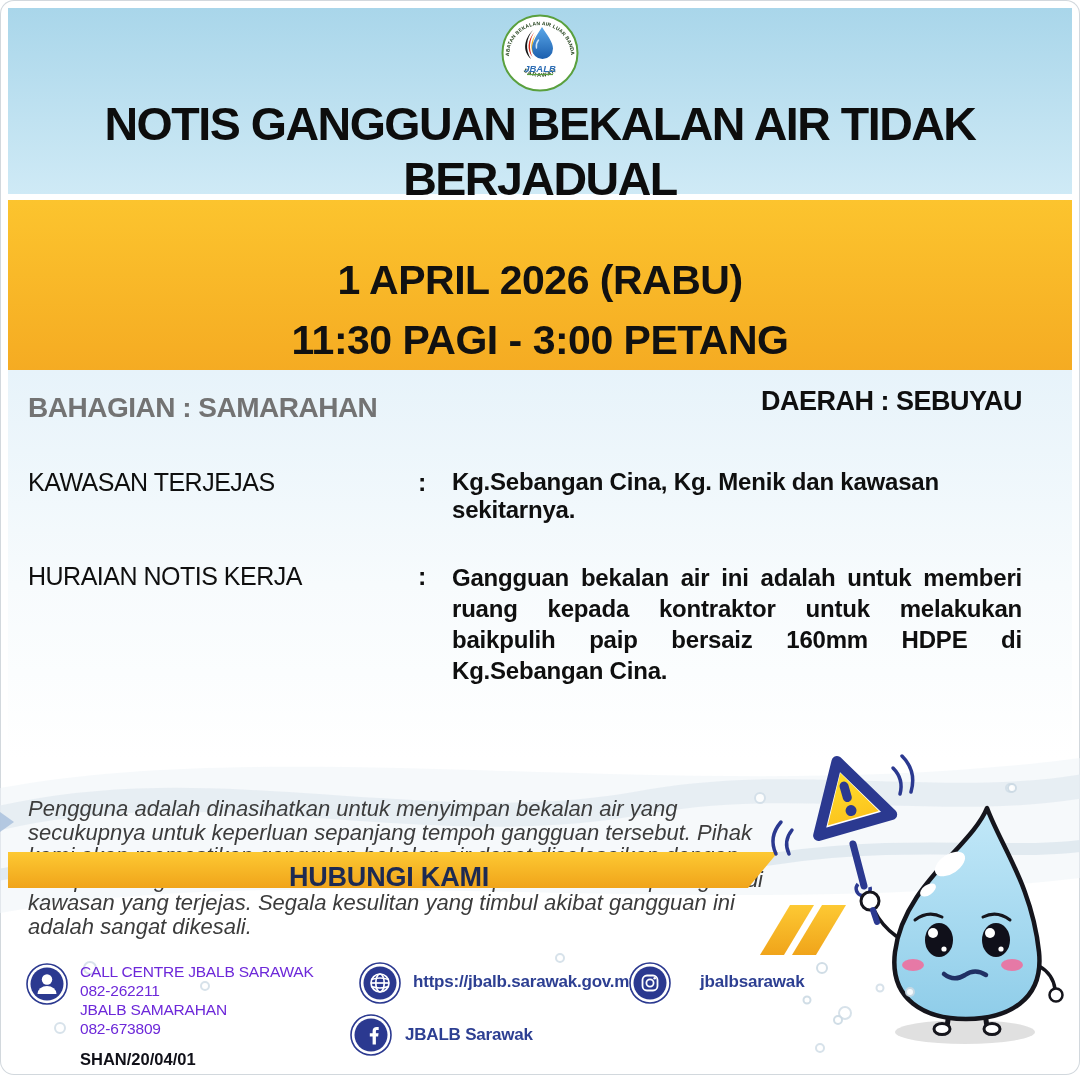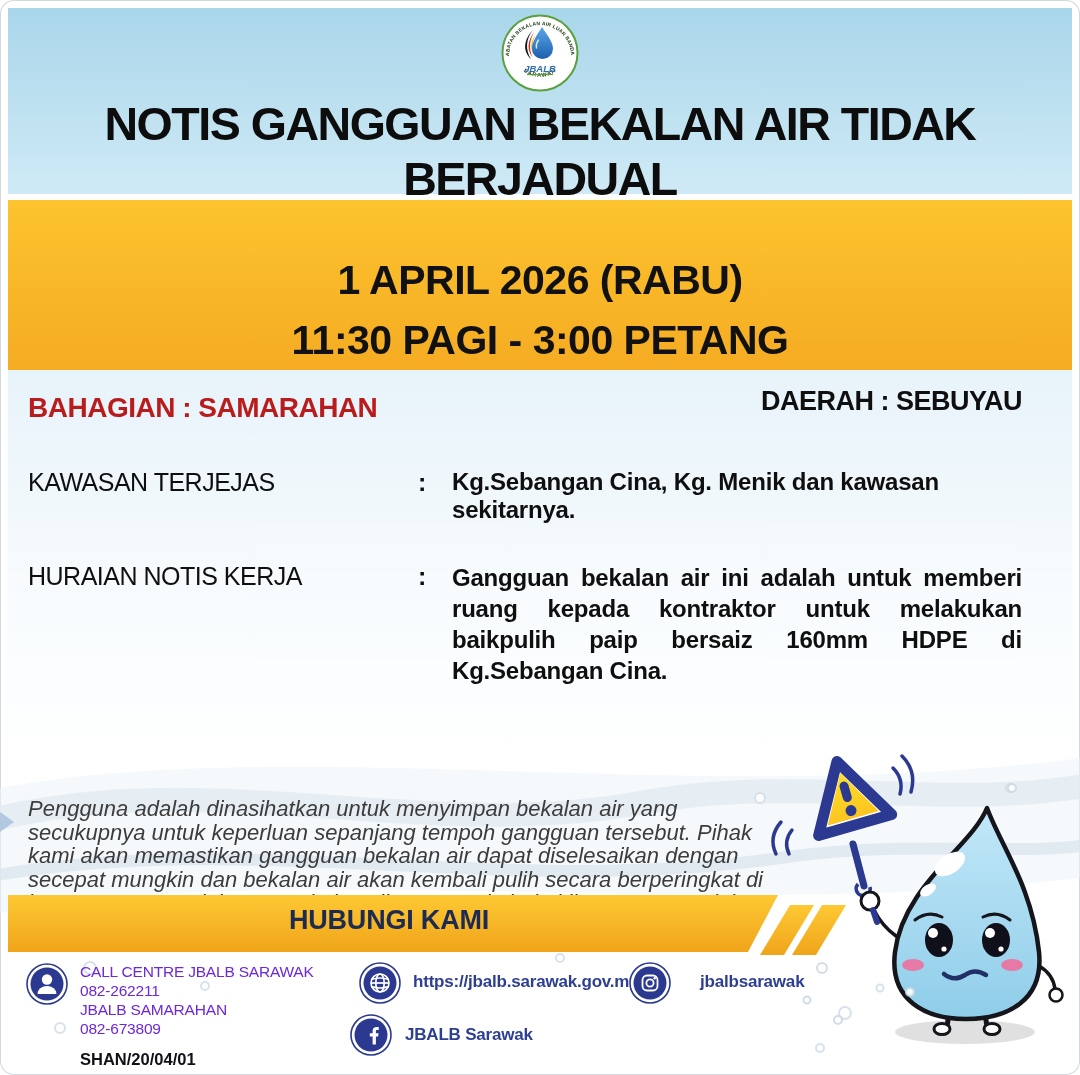--- a/index.html
+++ b/index.html
@@ -28,38 +28,38 @@
   .orange-banner .line { font-weight:700; font-size:41px; letter-spacing:-0.5px; color:#111; }
   
   .mid-bg {
     position:absolute; left:8px; right:8px; top:370px; height:390px;
     background:linear-gradient(180deg,#e7f3fa 0%, #f7fbfd 55%, #ffffff 100%);
   }
   .row-bahagian {
     position:absolute; left:28px; right:58px; top:386px;
     display:flex; justify-content:space-between; align-items:flex-start;
   }
-  .bahagian-text { font-weight:700; font-size:28px; letter-spacing:-0.5px; color:#b91c1c; margin-top:6px; }
+  .bahagian-text { font-weight:700; font-size:28px; letter-spacing:-0.5px; color:#737373; margin-top:6px; }
   .daerah-text  { font-weight:700; font-size:27px; letter-spacing:-0.5px; color:#0f0f0f; }
   .field-label { position:absolute; left:28px; font-weight:400; font-size:25px; letter-spacing:-0.5px; color:#0f0f0f; }
   .field-sep   { position:absolute; left:418px; font-weight:700; font-size:25px; color:#0f0f0f; }
   .field-value { position:absolute; left:452px; right:58px; font-weight:700; font-size:24px; letter-spacing:-0.2px; color:#0f0f0f; }
   .y-kawasan { top:468px; }
   .y-huraian { top:562px; }
   .justify { text-align:justify; line-height:31px; }
   
   .splash { position:absolute; left:0; top:728px; width:1080px; height:347px; z-index:0; }
   
   .advisory {
     position:absolute; left:28px; top:797px; width:750px; z-index:2;
     font-style:italic; font-size:22px; line-height:23.5px; color:#3c3c3c; font-weight:500;
   }
   
   .hubungi {
-    position:absolute; left:8px; top:895px; width:845px; height:57px; z-index:2;
+    position:absolute; left:8px; top:852px; width:845px; height:36px; z-index:2;
     background:linear-gradient(180deg,#fdc933 0%, #f0a41a 100%);
     -webkit-clip-path:polygon(0 0, 770px 0, 740px 100%, 0 100%);
     clip-path:polygon(0 0, 770px 0, 740px 100%, 0 100%);
   }
   .hubungi-label {
     position:absolute; left:0; width:762px; top:0; height:50px; line-height:50px;
     text-align:center; font-weight:700; font-size:27px; letter-spacing:-0.2px; color:#1d2a52;
   }
   .stripe {
     position:absolute; top:905px; width:24px; height:50px; z-index:2;

